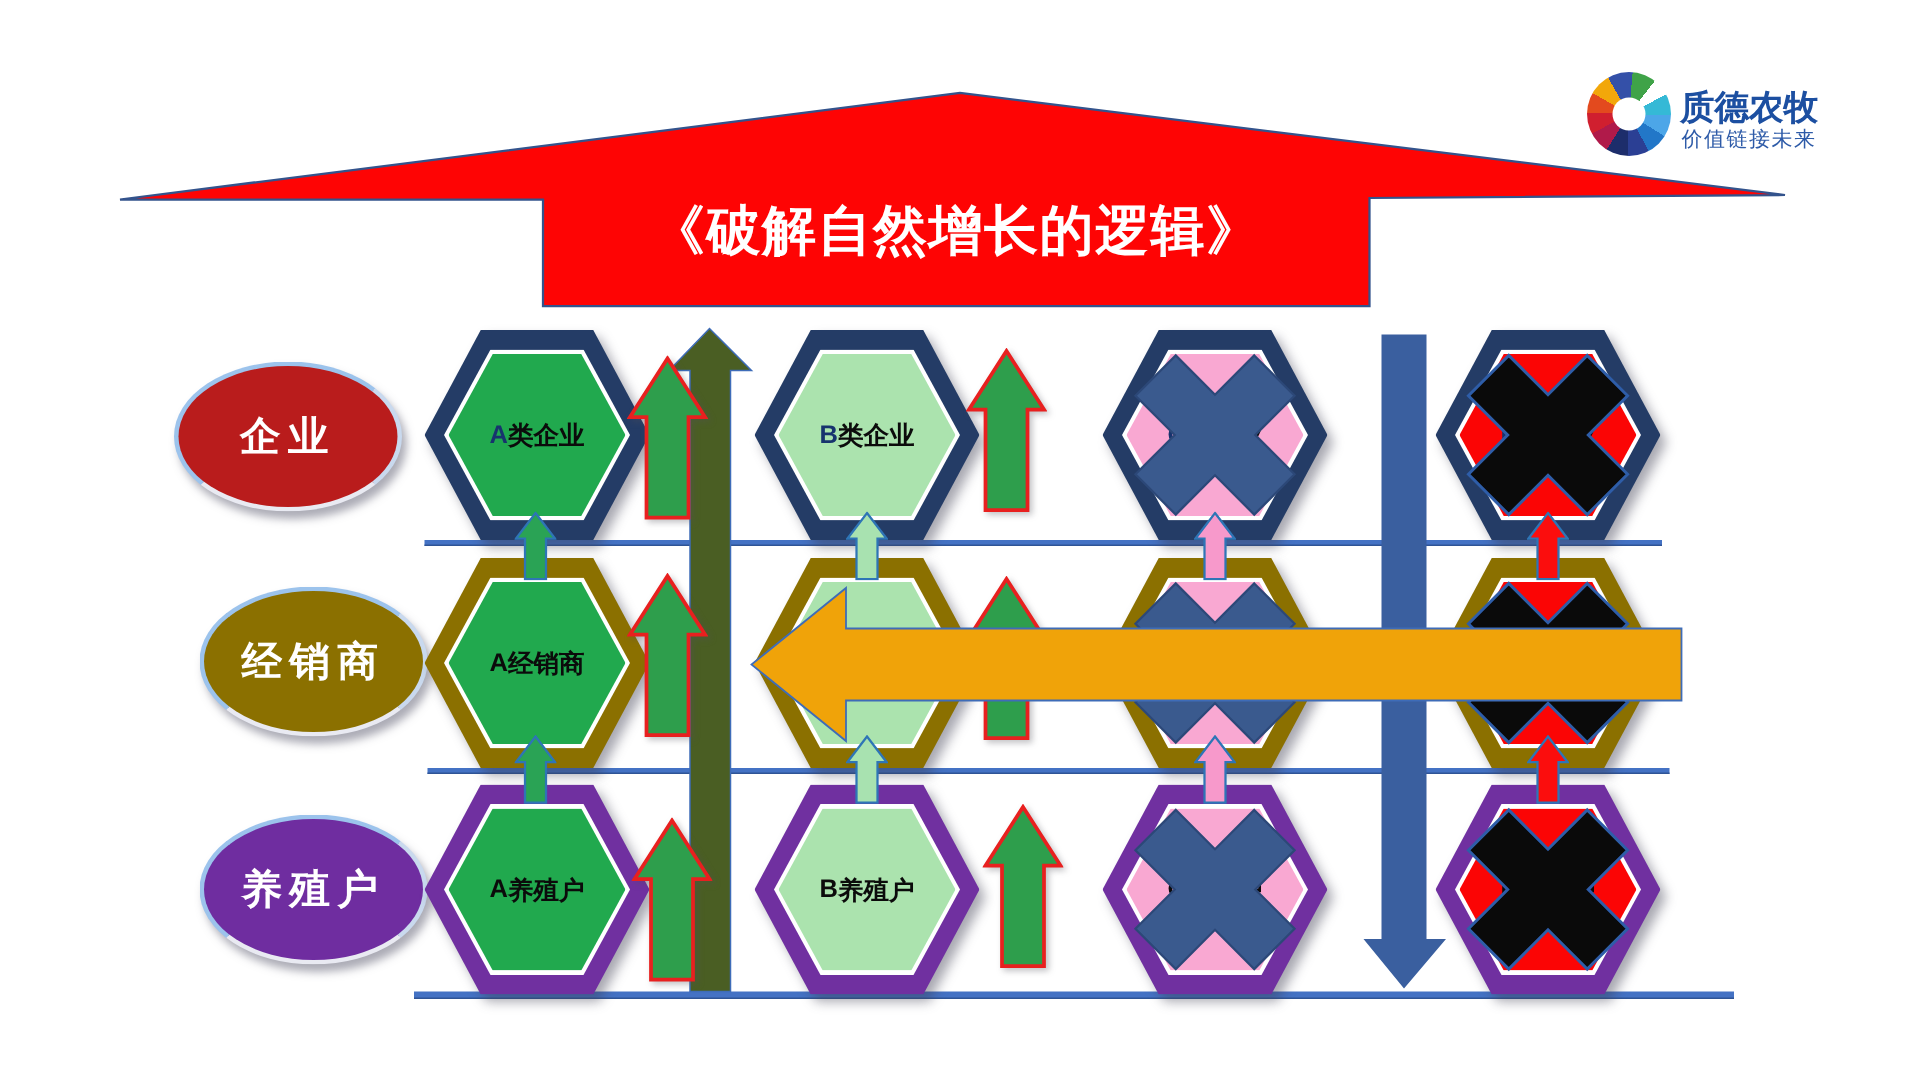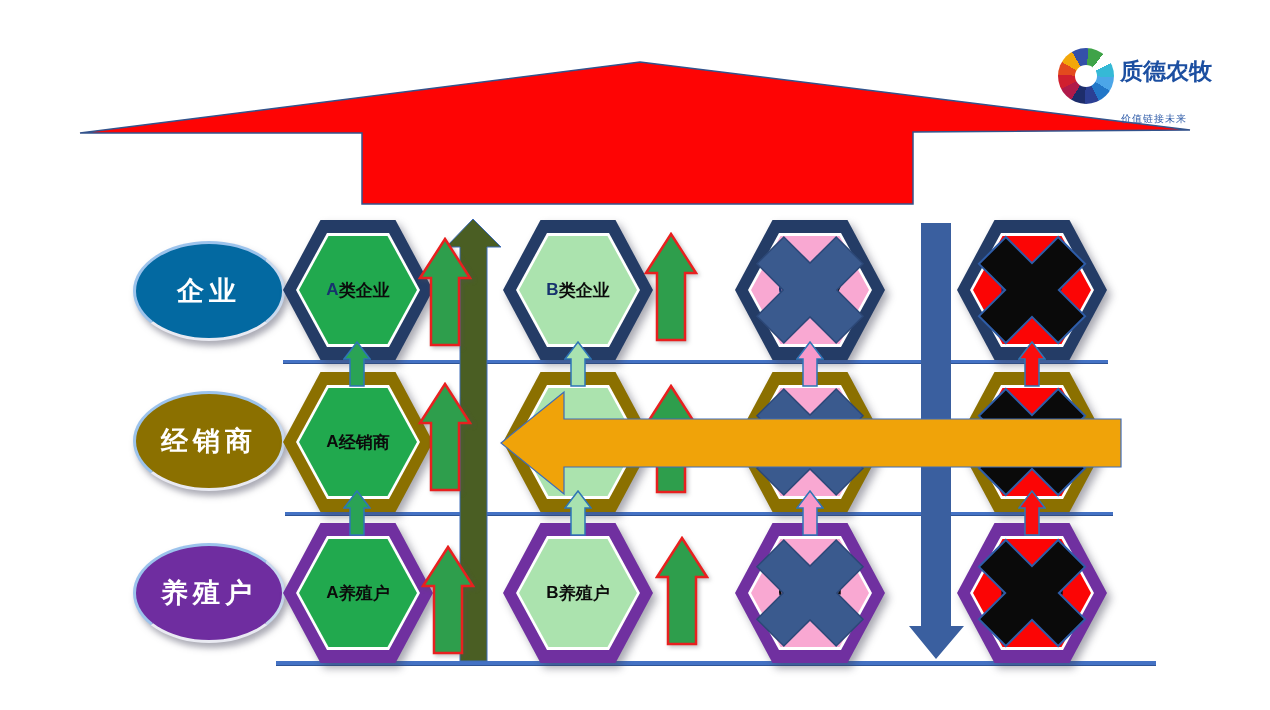--- a/index.html
+++ b/index.html
@@ -17,29 +17,29 @@
   #logo{left:1050px;top:44px;width:200px;height:70px;z-index:12;}
   #pinwheel{position:absolute;left:8px;top:4px;width:56px;height:56px;border-radius:50%;
     background:conic-gradient(from -30deg,
       #3450A8 0deg 35deg, #3FA348 35deg 68deg, #ffffff 68deg 92deg,
       #35B9D6 92deg 122deg, #4CA6E8 122deg 152deg, #2277C8 152deg 182deg,
       #2B3F94 182deg 212deg, #1D2D6B 212deg 242deg, #B01A4A 242deg 272deg,
       #D01F2F 272deg 302deg, #E34A1E 302deg 330deg, #F2A70A 330deg 360deg);}
   #pinwheel::after{content:"";position:absolute;left:17px;top:17px;width:22px;height:22px;
     border-radius:50%;background:#fff;}
   #brand{position:absolute;left:70px;top:12px;font-size:23px;font-weight:bold;color:#1C4FA1;}
-  #tagline{position:absolute;left:71px;top:40px;font-size:10px;color:#2E5BA8;letter-spacing:1px;margin-top:28px;}
+  #tagline{position:absolute;left:71px;top:40px;font-size:14px;color:#2E5BA8;letter-spacing:1px;}
 
   
   .ellipse{width:146px;height:94px;border-radius:50%;z-index:2;
     display:flex;align-items:center;justify-content:center;
     color:#fff;font-family:"DejaVu Serif",serif;font-weight:bold;font-size:27px;letter-spacing:5px;
     border:3px solid;border-color:#9CC3EC #C9D9EE #E9EAF2 #9CC3EC;
     box-shadow:3px 5px 6px rgba(90,90,110,.5);}
-  #ellipse-1{left:133px;top:241px;background:#0369a1;}
+  #ellipse-1{left:116px;top:241px;background:#b91c1c;}
   #ellipse-2{left:133px;top:391px;background:#8B7000;}
   #ellipse-3{left:133px;top:543px;background:#6F2DA0;}
 
   
   .hline{height:3px;background:#4472C4;border-bottom:1px solid #2F5496;z-index:1;}
   #line-1{left:283px;top:360px;width:825px;}
   #line-2{left:285px;top:512px;width:828px;}
   #line-3{left:276px;top:661px;width:880px;height:4px;}
 
   
@@ -273,20 +273,21 @@
       <polygon points="27,2 52,41 41,41 41,108 13,108 13,41 2,41" fill="#2E9E4C" stroke="#E8201F" stroke-width="2.5"></polygon>
     </svg>
 
   <svg class="abs" id="orange-layer" viewBox="0 0 1270 710">
     <polygon points="1121,419 564,419 564,392 501,443 564,494 564,467 1121,467" fill="#F0A309" stroke="#3E6CB8" stroke-width="1.2"></polygon>
   </svg>
 
   <svg class="abs" id="banner-svg" viewBox="0 0 1270 220">
     <polygon points="80,133 640,62 1190,130 913,132 913,204 362,204 362,133" fill="#FE0404" stroke="#33538C" stroke-width="1.5"></polygon>
   </svg>
+  <div class="abs" id="banner-title">《破解自然增长的逻辑》</div>
 
   <div class="abs" id="logo">
     <div id="pinwheel"></div>
     <div id="brand">质德农牧</div>
     <div id="tagline">价值链接未来</div>
   </div>
 
 </div>
 
 </body></html>

